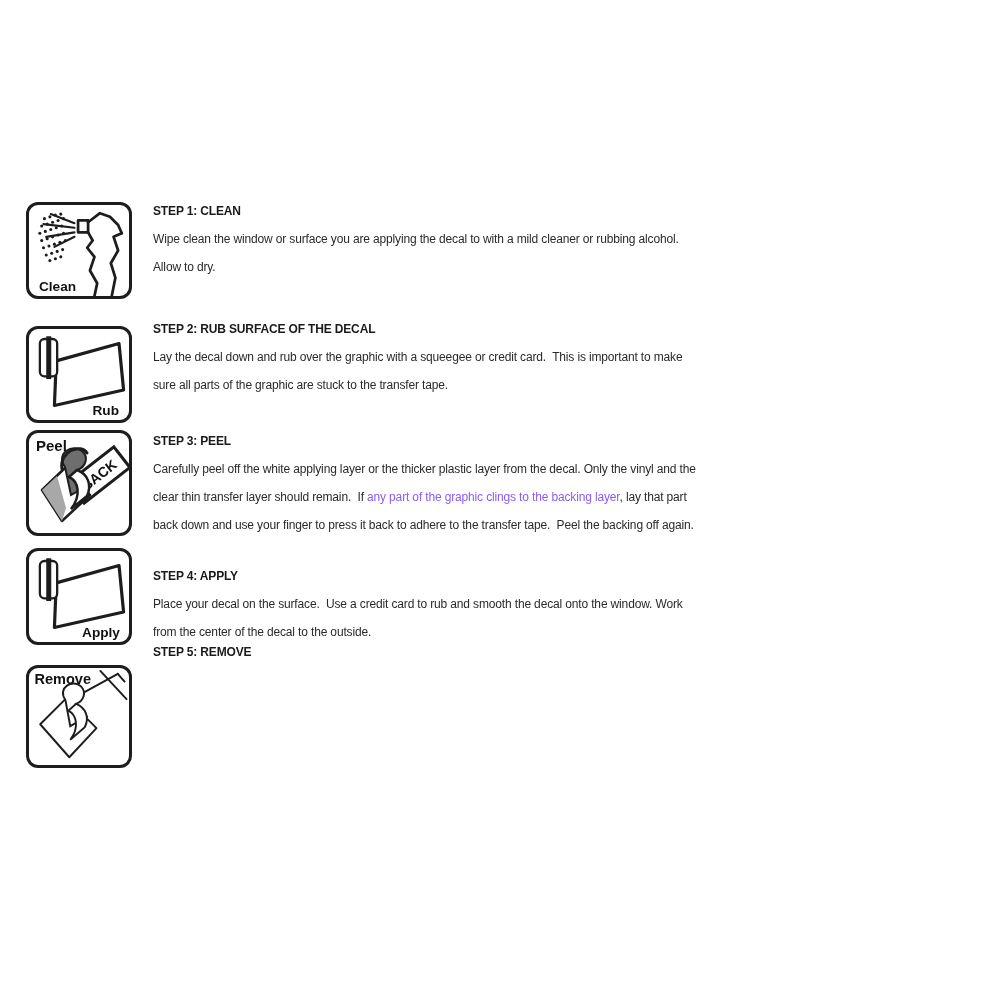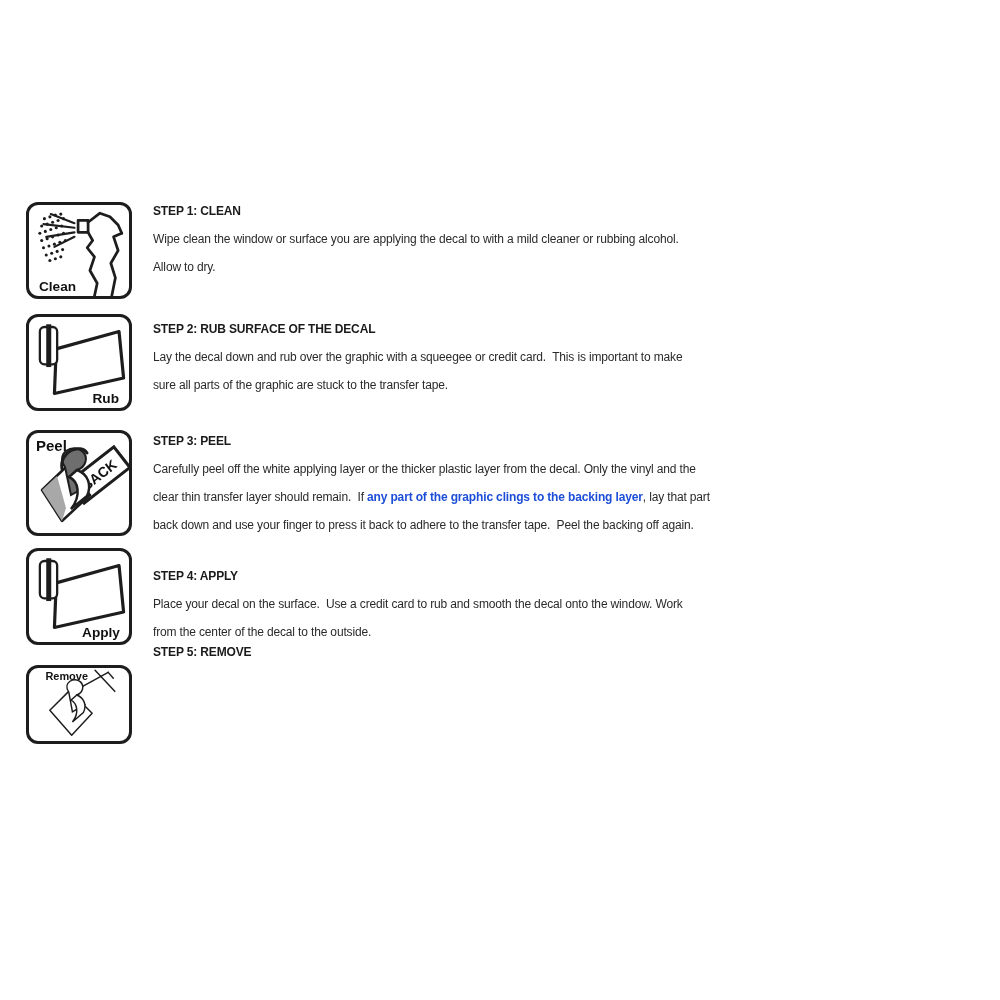--- a/index.html
+++ b/index.html
@@ -16,21 +16,21 @@
     font-family:"Liberation Sans", sans-serif;font-weight:bold;font-size:15px;fill:#111;
   }
   .step-text{
     position:absolute;left:153px;width:832px;color:#2a2a2a;
     font-size:12px;letter-spacing:-0.15px;
   }
   .step-title{
     font-weight:bold;color:#1a1a1a;line-height:28px;white-space:pre;
   }
   .step-body .line{line-height:28px;white-space:pre;}
-  .step-body .b{font-weight:bold;color:#1d4ed8;}
+  .step-body .b{font-weight:normal;color:#8b5cf6;}
 </style>
 </head>
 <body>
 
 <div id="canvas">
 
   <div class="icon-box" style="top:202px;">
     <svg viewBox="0 0 100 100">
       <g stroke="#1d1d1d" stroke-width="3" fill="none" stroke-linejoin="round" stroke-linecap="round">
         <rect x="49" y="17" width="11" height="13"></rect>
@@ -82,21 +82,21 @@
   </div>
 
   <div class="step-text" style="top:197px;">
     <div class="step-title">STEP 1: CLEAN</div>
     <div class="step-body">
         <div class="line"><span>Wipe clean the window or surface you are applying the decal to with a mild cleaner or rubbing alcohol.</span></div>
         <div class="line"><span>Allow to dry.</span></div>
       </div>
   </div>
 
-  <div class="icon-box" style="top:314px;text-align:center;">
+  <div class="icon-box" style="top:326px;text-align:center;">
     <svg viewBox="0 0 100 100">
       <polygon points="25,35 94,16 99,67 23,84" fill="#ffffff" stroke="#1d1d1d" stroke-width="3.5" stroke-linejoin="round"></polygon>
       <rect x="7" y="11" width="19" height="41" rx="5" fill="#ffffff" stroke="#1d1d1d" stroke-width="2.5"></rect>
       <rect x="14" y="8" width="5.5" height="47" fill="#1d1d1d"></rect>
       <text class="icon-label" x="94" y="95" text-anchor="end">Rub</text>
     </svg>
   </div>
 
   <div class="step-text" style="top:315px;">
     <div class="step-title">STEP 2: RUB SURFACE OF THE DECAL</div>
@@ -140,21 +140,21 @@
   </div>
 
   <div class="step-text" style="top:562px;">
     <div class="step-title">STEP 4: APPLY</div>
     <div class="step-body">
         <div class="line"><span>Place your decal on the surface.  Use a credit card to rub and smooth the decal onto the window. Work</span></div>
         <div class="line"><span>from the center of the decal to the outside.</span></div>
       </div>
   </div>
 
-  <div class="icon-box" style="top:665px;height:79px;">
+  <div class="icon-box" style="top:665px;height:103px;">
     <svg viewBox="0 0 100 100">
       <g stroke="#1d1d1d" stroke-width="2" fill="none" stroke-linejoin="round" stroke-linecap="round">
         <polygon points="10,58 37,31 68,62 40,92"></polygon>
         <line x1="50" y1="28" x2="90" y2="6"></line>
         <line x1="72" y1="3" x2="99" y2="32"></line>
         <line x1="90" y1="6" x2="97" y2="14"></line>
       </g>
       <path d="M36,33 C27,20 44,11 52,19 C58,25 55,34 47,37 L58,50 L41,60 Z" fill="#ffffff" stroke="#1d1d1d" stroke-width="2"></path>
       <path d="M47,37 C57,41 61,51 56,61 L41,74 C51,61 47,48 39,44 Z" fill="#ffffff" stroke="#1d1d1d" stroke-width="2"></path>
       <text class="icon-label" x="4" y="17">Remove</text>

